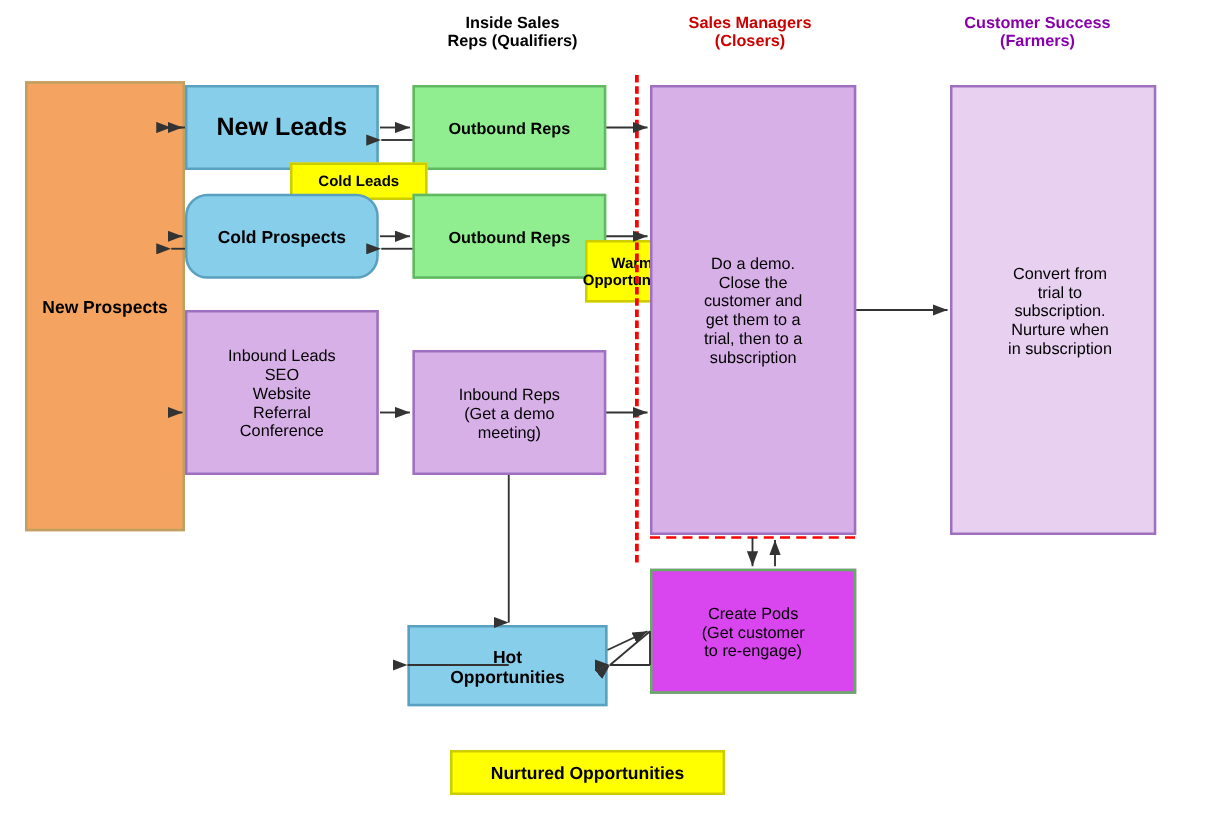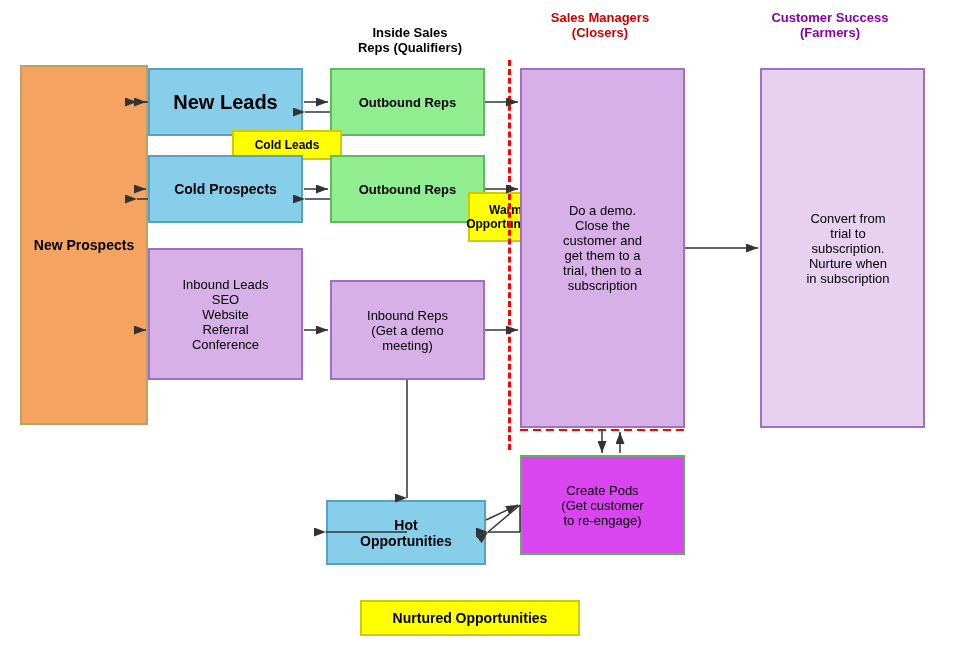--- a/index.html
+++ b/index.html
@@ -91,21 +91,21 @@
       width: 3px;
       height: 390px;
       border-left: 3px dashed red;
     }
   </style>
 </head>
 <body>
 
 <div class="diagram-container">
 
-  <div class="col-header" style="left: 330px; width: 160px; margin-top: 15px;">
+  <div class="col-header" style="left: 330px; width: 160px;">
     <span>Inside Sales</span><br>
     <span>Reps (Qualifiers)</span>
   </div>
 
   <div class="col-header" style="left: 520px; width: 160px; color: #cc0000;">
     <span>Sales Managers</span><br>
     <span>(Closers)</span>
   </div>
 
   <div class="col-header" style="left: 750px; width: 160px; color: #8800aa;">
@@ -122,21 +122,21 @@
   </div>
 
   <div class="box box-green" style="left: 330px; top: 68px; width: 155px; height: 68px; font-size: 13px; font-weight: bold;">
     <span>Outbound Reps</span>
   </div>
 
   <div class="box box-yellow" style="left: 232px; top: 130px; width: 110px; height: 30px; font-size: 12px; font-weight: bold;">
     <span>Cold Leads</span>
   </div>
 
-  <div class="box box-blue" style="left: 148px; top: 155px; width: 155px; height: 68px; font-size: 14px; font-weight: bold;">
+  <div class="box box-blue" style="left: 148px; top: 155px; width: 155px; height: 68px; font-size: 14px; font-weight: bold; border-radius: 18px;">
     <span>Cold Prospects</span>
   </div>
 
   <div class="box box-green" style="left: 330px; top: 155px; width: 155px; height: 68px; font-size: 13px; font-weight: bold;">
     <span>Outbound Reps</span>
   </div>
 
   <div class="box box-yellow" style="left: 468px; top: 192px; width: 75px; height: 50px; font-size: 12px; font-weight: bold;">
     <span style="white-space: pre-line;">Warm
 Opportunities</span>

